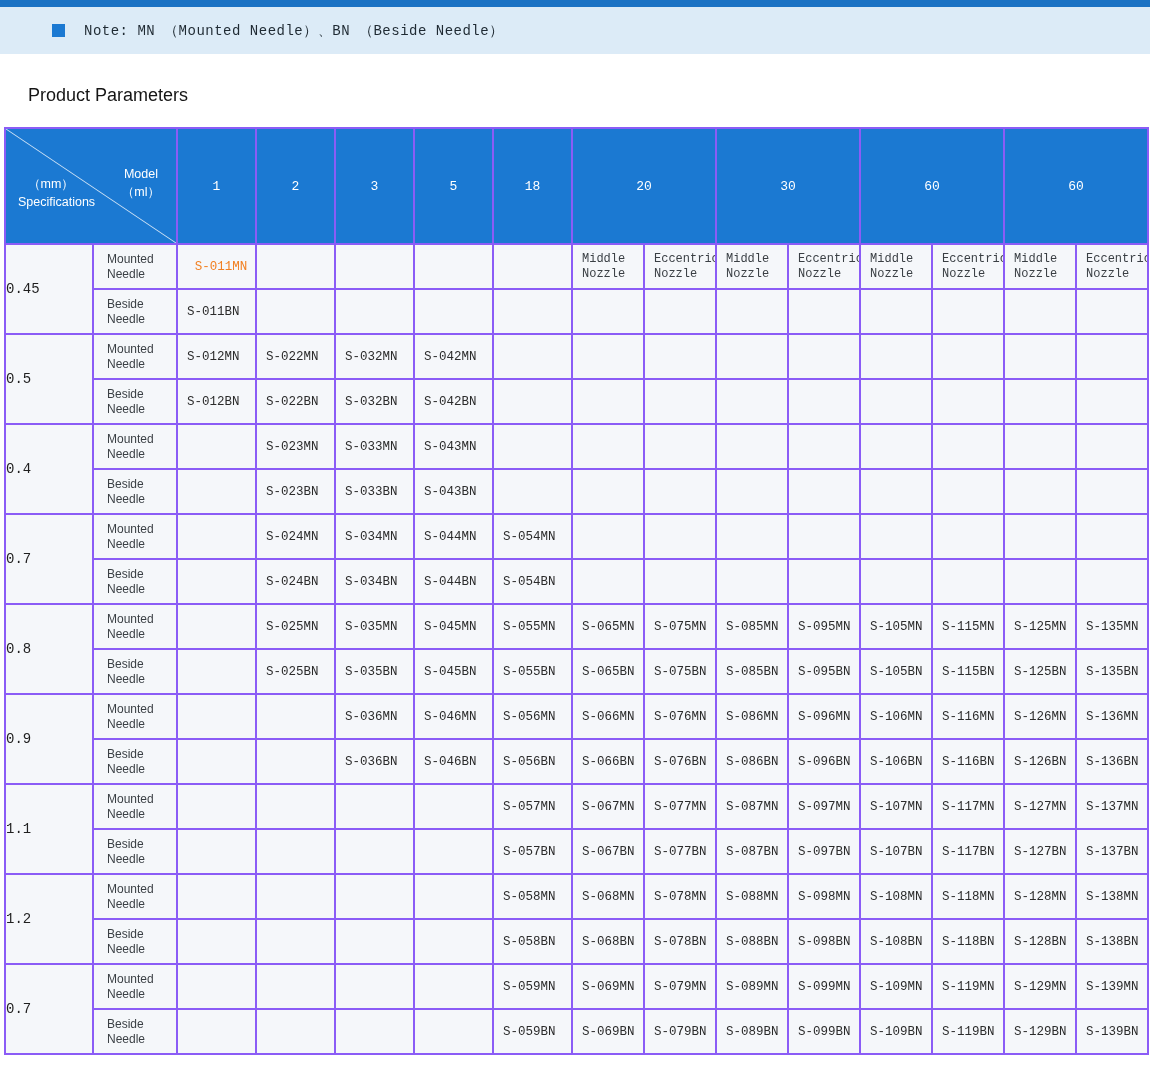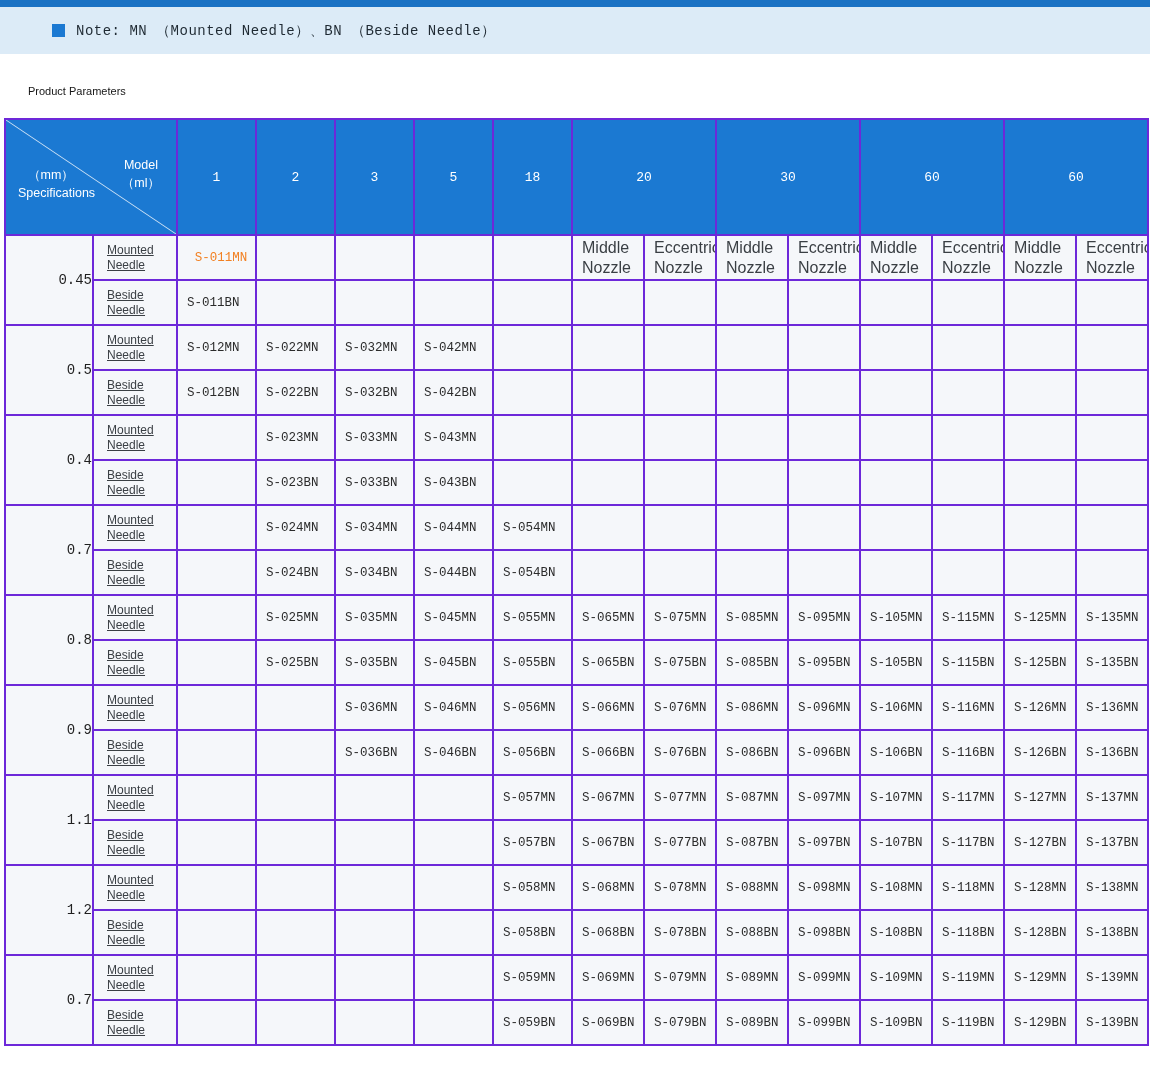--- a/index.html
+++ b/index.html
@@ -5,35 +5,35 @@
   * { margin:0; padding:0; box-sizing:border-box; }
   html,body { background:#ffffff; }
   body {
     width:1150px; height:1090px;
     font-family:"Liberation Sans", sans-serif;
     color:#333;
   }
   .topbar { height:7px; background:#1b72c4; }
   .note-band {
     height:47px; background:#dcebf7;
-    display:flex; align-items:center; padding-left:52px;
+    display:flex; align-items:center; padding-left:52px;gap:8px;
   }
   .note-square { width:13px; height:13px; background:#1b79d2; margin-right:11px; flex:0 0 auto; }
   .note-text {
     font-family:"Liberation Mono", monospace;
     font-size:14px; color:#1f2a33; letter-spacing:0.5px;
   }
   .section-title {
-    font-size:11px; font-weight:400; color:#151515;
+    font-size:18px; font-weight:400; color:#151515;
     margin:31px 0 21px 28px;
   }
   table {
     border-collapse:separate; border-spacing:2px;
     table-layout:fixed; width:1142px; margin-left:4px;
-    background:#6d28d9;
+    background:#8b5cf6;
   }
   thead th {
     background:#1b79d2; color:#ffffff; font-weight:400;
     font-size:13px; text-align:center; vertical-align:middle;
     height:114px; font-family:"Liberation Mono", monospace;
   }
   th.corner { position:relative; }
   .diag-line { position:absolute; left:0; top:0; width:100%; height:100%; display:block; }
   .corner-model {
     position:absolute; top:36px; right:16px; text-align:center;
@@ -42,33 +42,33 @@
   .corner-spec {
     position:absolute; bottom:32px; left:12px; text-align:left;
     font-family:"Liberation Sans", sans-serif; font-size:12.5px; line-height:1.45;
   }
   .corner-spec div:first-child { padding-left:10px; }
   tbody td {
     background:#f5f7fa; height:43px; vertical-align:middle;
     font-size:13px; color:#333; overflow:hidden;
   }
   td.spec-cell {
-    text-align:right;
+    text-align:left;
     font-family:"Liberation Mono", monospace; font-size:14px; color:#1f1f1f;
   }
   td.needle-cell {
-    font-size:12px; color:#3a3f44; padding-left:13px; line-height:1.2;text-decoration:underline;
+    font-size:12px; color:#3a3f44; padding-left:13px; line-height:1.2;
   }
   td.model-cell {
     font-family:"Liberation Mono", monospace;
     font-size:12.5px; color:#2b2b2b; padding-left:9px; white-space:nowrap;
   }
   td.nozzle-label {
-    font-family:Liberation Sans, sans-serif;
-    font-size:16px; color:#3a3f44; padding-left:9px; line-height:1.2; white-space:normal;
+    font-family:Liberation Mono, monospace;
+    font-size:12px; color:#3a3f44; padding-left:9px; line-height:1.2; white-space:normal;
   }
   td.highlight { color:#f28022;text-align:center; }
 </style>
 </head>
 <body>
 
 <div class="topbar"></div>
 
 <div class="note-band">
   <span class="note-square"></span>

